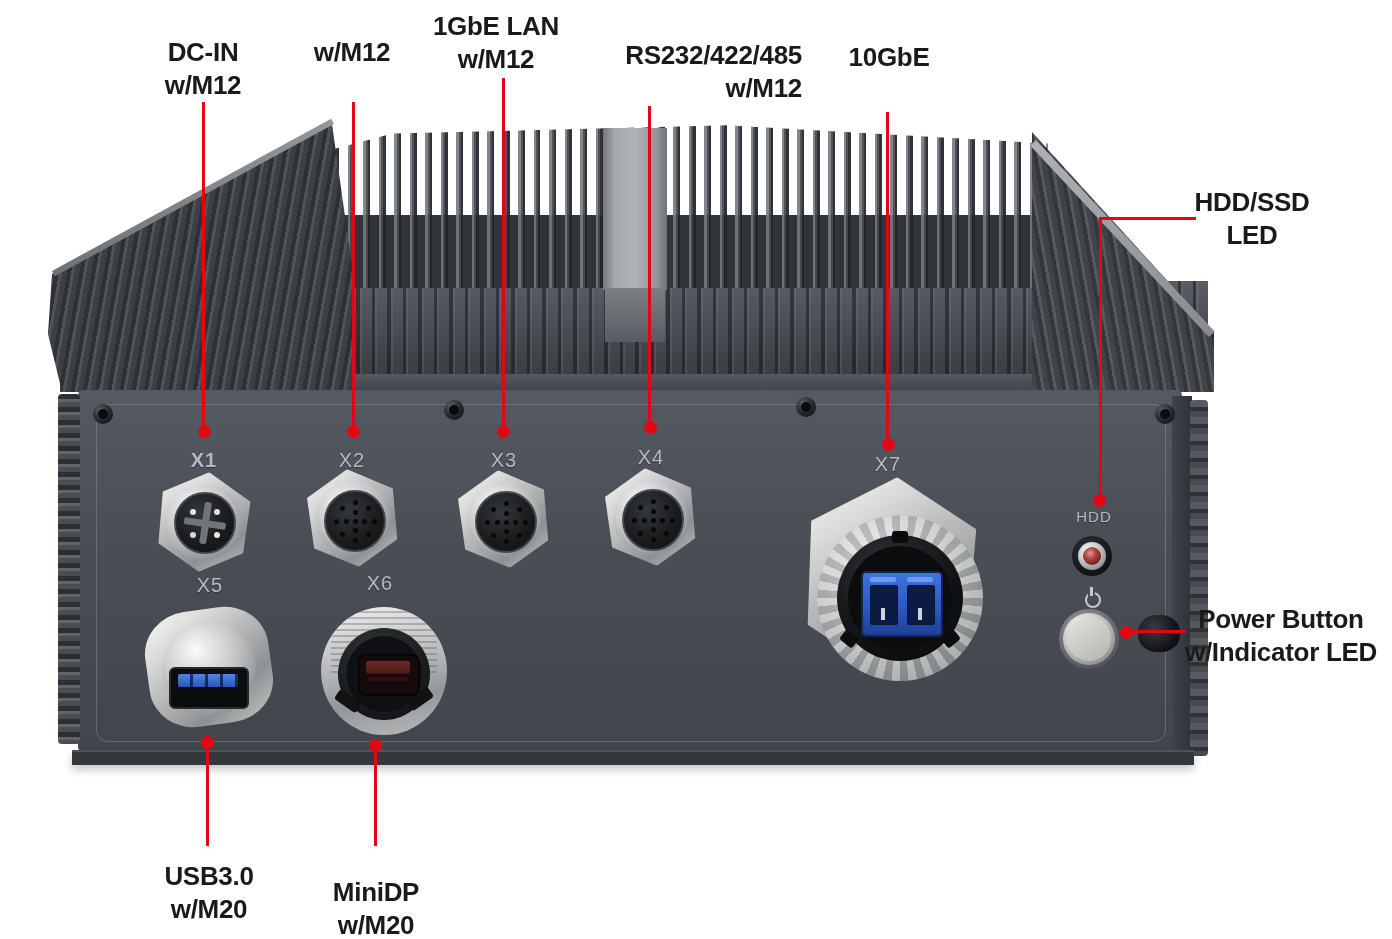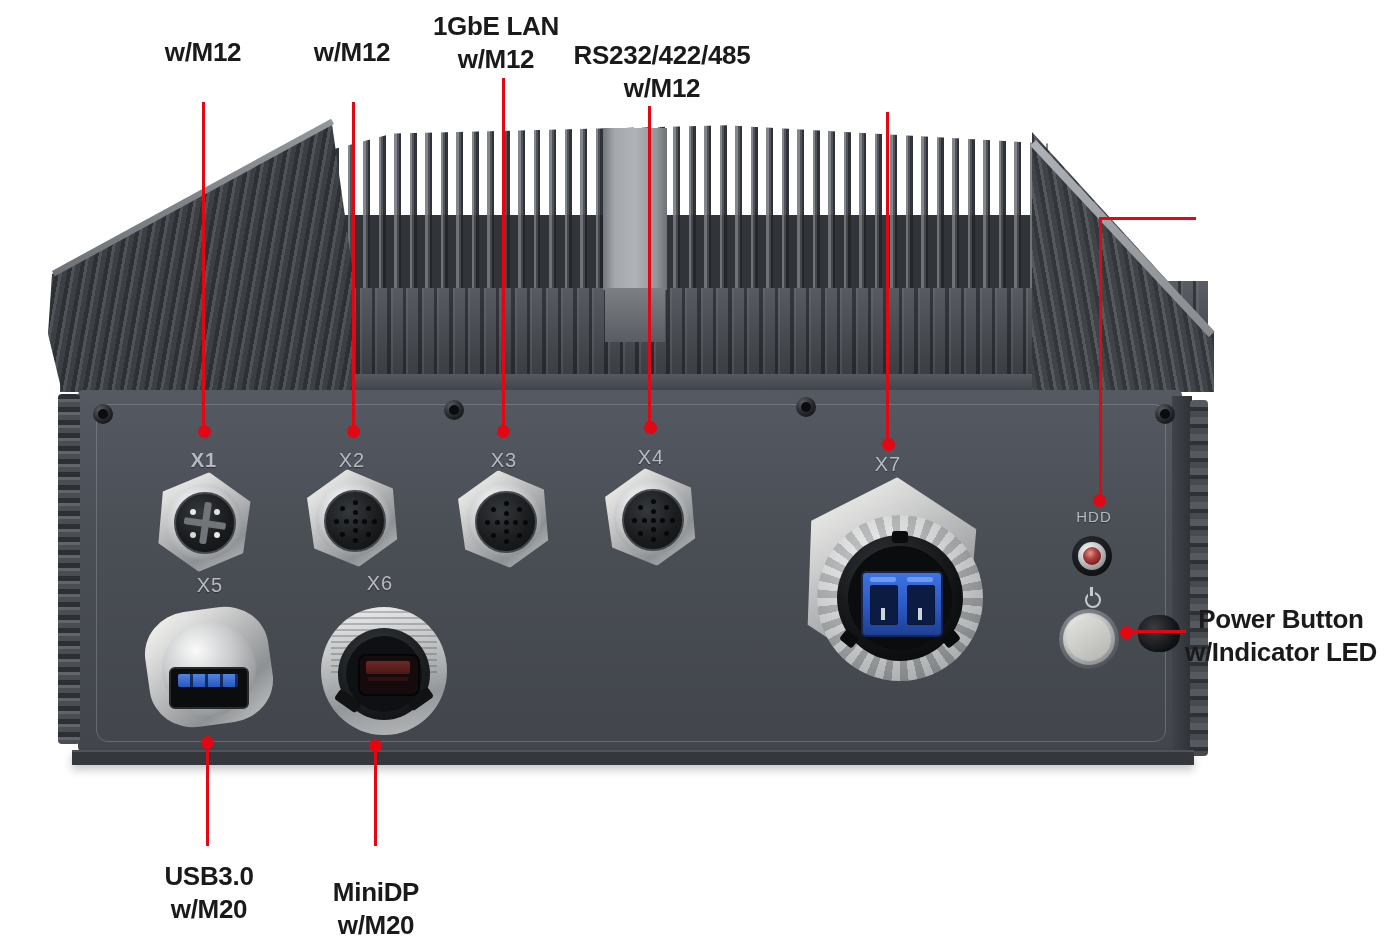--- a/index.html
+++ b/index.html
@@ -218,34 +218,40 @@
   <div class="lead-h" style="left:1126px;top:630px;width:60px;"></div>
   <div class="ldot" style="left:1120px;top:626px;"></div>
 
   <div class="lead-v" style="left:206px;top:741px;height:105px;"></div>
   <div class="ldot" style="left:201px;top:736px;"></div>
 
   <div class="lead-v" style="left:374px;top:744px;height:102px;"></div>
   <div class="ldot" style="left:369px;top:739px;"></div>
 
   <div class="callout" style="left:63px;top:36px;">
+    <div>DC-IN</div>
     <div>w/M12</div>
   </div>
   <div class="callout" style="left:212px;top:36px;">
     <div>w/M12</div>
   </div>
   <div class="callout" style="left:356px;top:10px;">
     <div>1GbE LAN</div>
     <div>w/M12</div>
   </div>
-  <div class="callout" style="left:522px;top:39px;">
+  <div class="callout" style="left:522px;top:39px;text-align:right;">
     <div>RS232/422/485</div>
     <div>w/M12</div>
   </div>
   <div class="callout" style="left:749px;top:41px;">
+    <div>10GbE</div>
+  </div>
+  <div class="callout" style="left:1112px;top:186px;">
+    <div>HDD/SSD</div>
+    <div>LED</div>
   </div>
   <div class="callout" style="left:1141px;top:603px;">
     <div>Power Button</div>
     <div>w/Indicator LED</div>
   </div>
   <div class="callout" style="left:69px;top:851px;margin-top:9px;">
     <div>USB3.0</div>
     <div>w/M20</div>
   </div>
   <div class="callout" style="left:236px;top:847px;margin-top:29px;">

